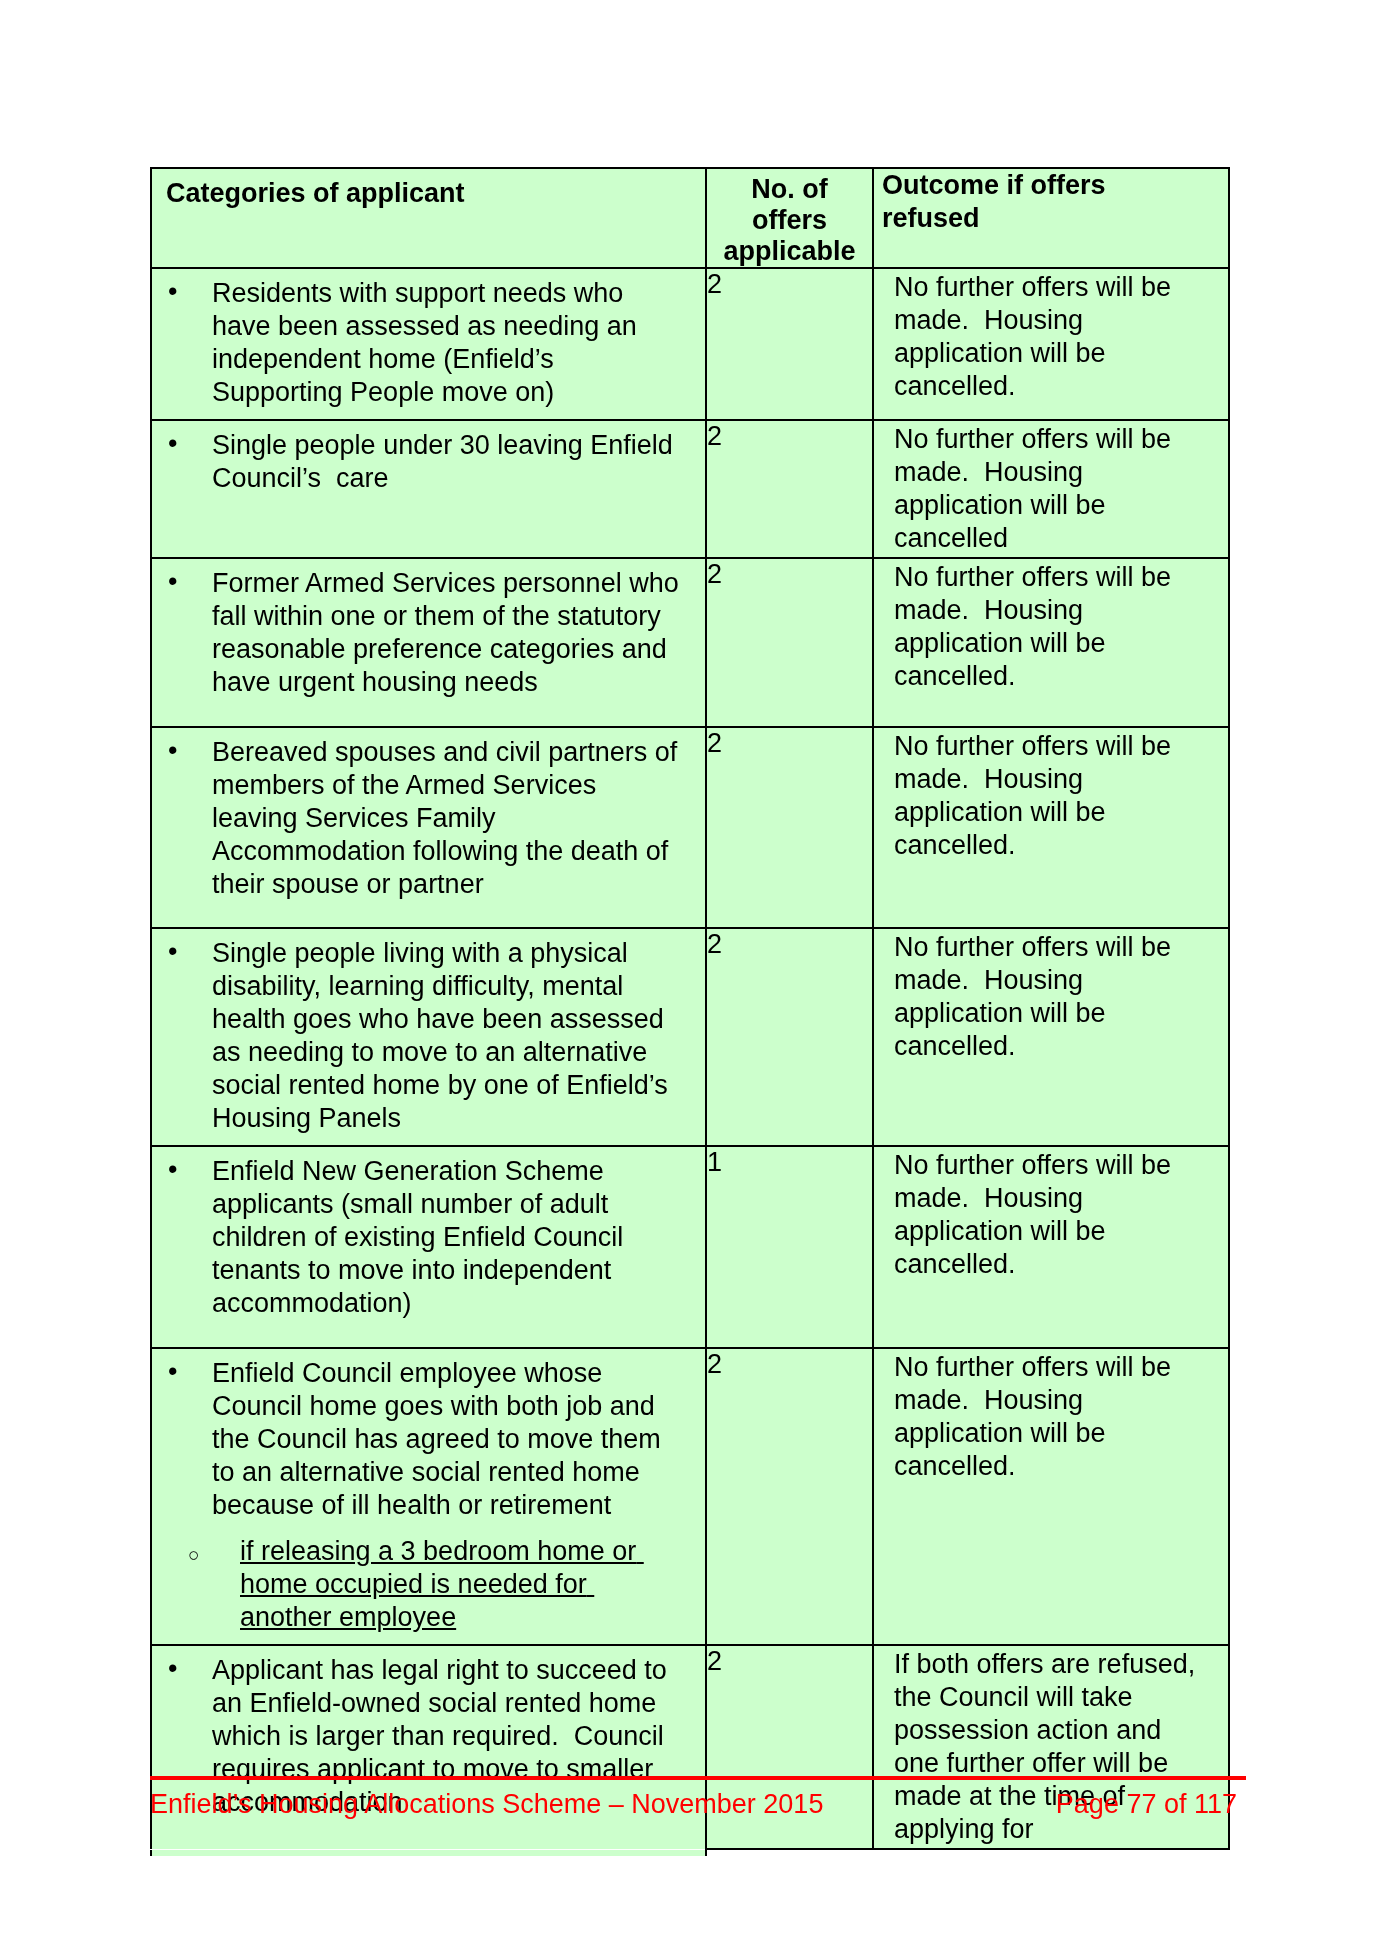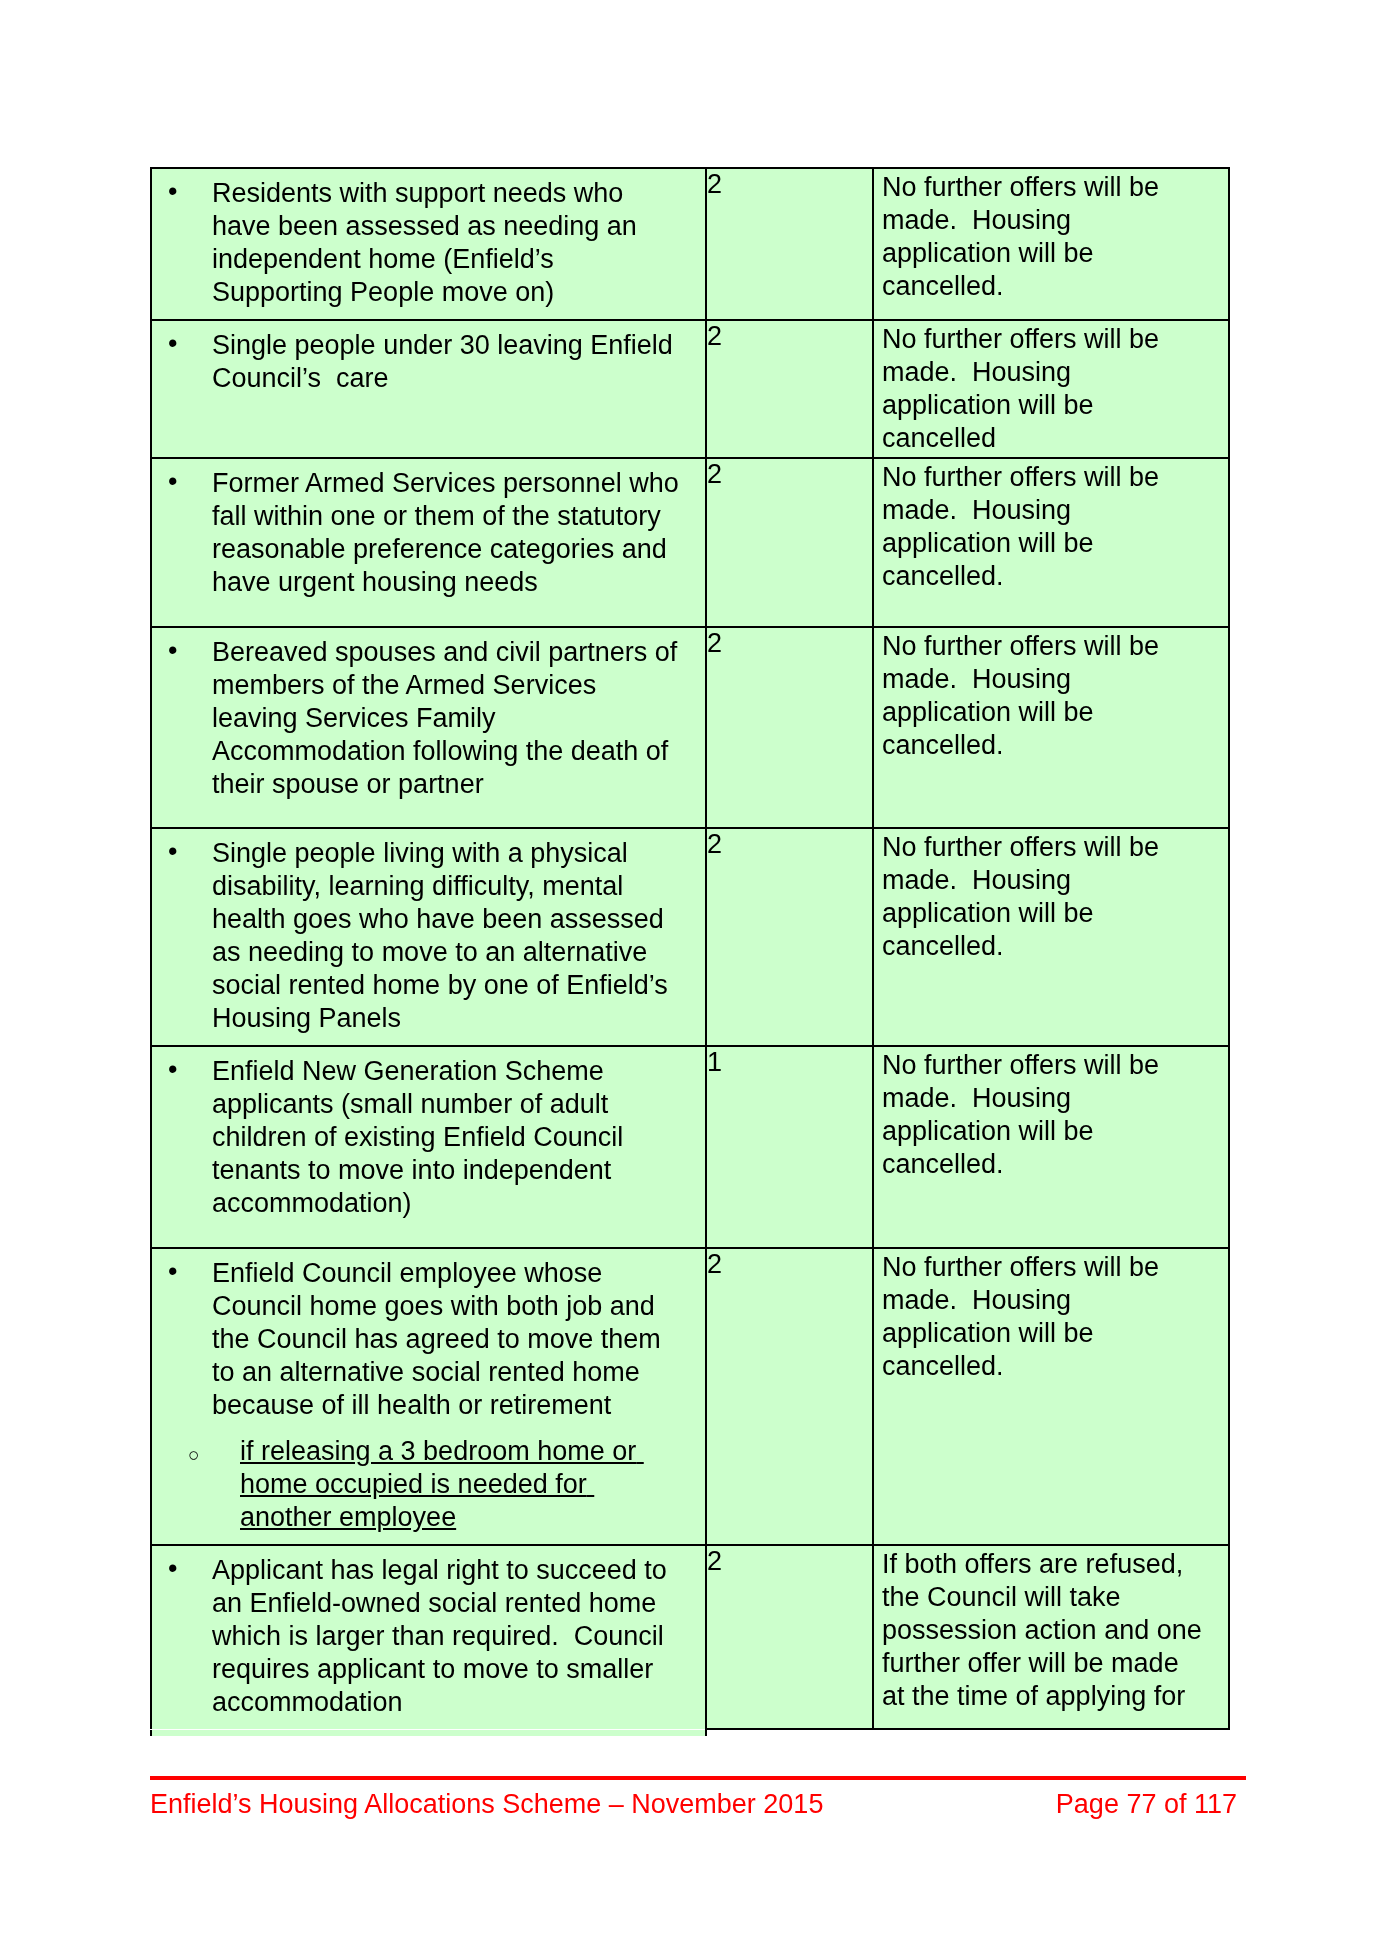--- a/index.html
+++ b/index.html
@@ -47,21 +47,21 @@
   .bul { position: absolute; left: 16px; top: 6px; }
   .sub { position: relative; margin-left: -32px; margin-right: 17px; padding-left: 60px; margin-top: 13px; }
   .subbul { position: absolute; left: 8px; top: 3px; font-size: 19px; }
   .sub-text { white-space: pre-wrap; text-decoration: underline; }
 
   
   .offc { text-align: center; vertical-align: middle; }
 
   
   .outc { vertical-align: middle; }
-  .out-in { padding: 2px 25px 2px 8px; line-height: 33px; white-space: pre-wrap; }
+  .out-in { padding: 2px 25px 2px 20px; line-height: 33px; white-space: pre-wrap; }
 
   
   tr.hrow { height: 96px; }
   tr.r0 { height: 130px; }
   tr.r1 { height: 130px; }
   tr.r2 { height: 169px; }
   tr.r3 { height: 201px; }
   tr.r4 { height: 195px; }
   tr.r5 { height: 202px; }
   tr.r6 { height: 268px; }
@@ -102,20 +102,31 @@
 
   <div class="tbl-wrap">
     <table class="alloc">
       <colgroup>
           <col class="c1">
           <col class="c2">
           <col class="c3">
         </colgroup>
 
       <tbody>
+          <tr class="hrow">
+        <th class="th1">
+          <div class="th1-in">Categories of applicant</div>
+        </th>
+        <th class="th2">
+          <div class="th2-in">No. of offers applicable</div>
+        </th>
+        <th class="th3">
+          <div class="th3-in">Outcome if offers refused</div>
+        </th>
+      </tr>
 
       <tr class="r0">
         <td class="catc">
           <div class="cat">
             <span class="bul">•</span>
             <span class="cat-text">Residents with support needs who have been assessed as needing an independent home (Enfield’s Supporting People move on)</span>
           </div>
         </td>
         <td class="offc">
           <span>2</span>

